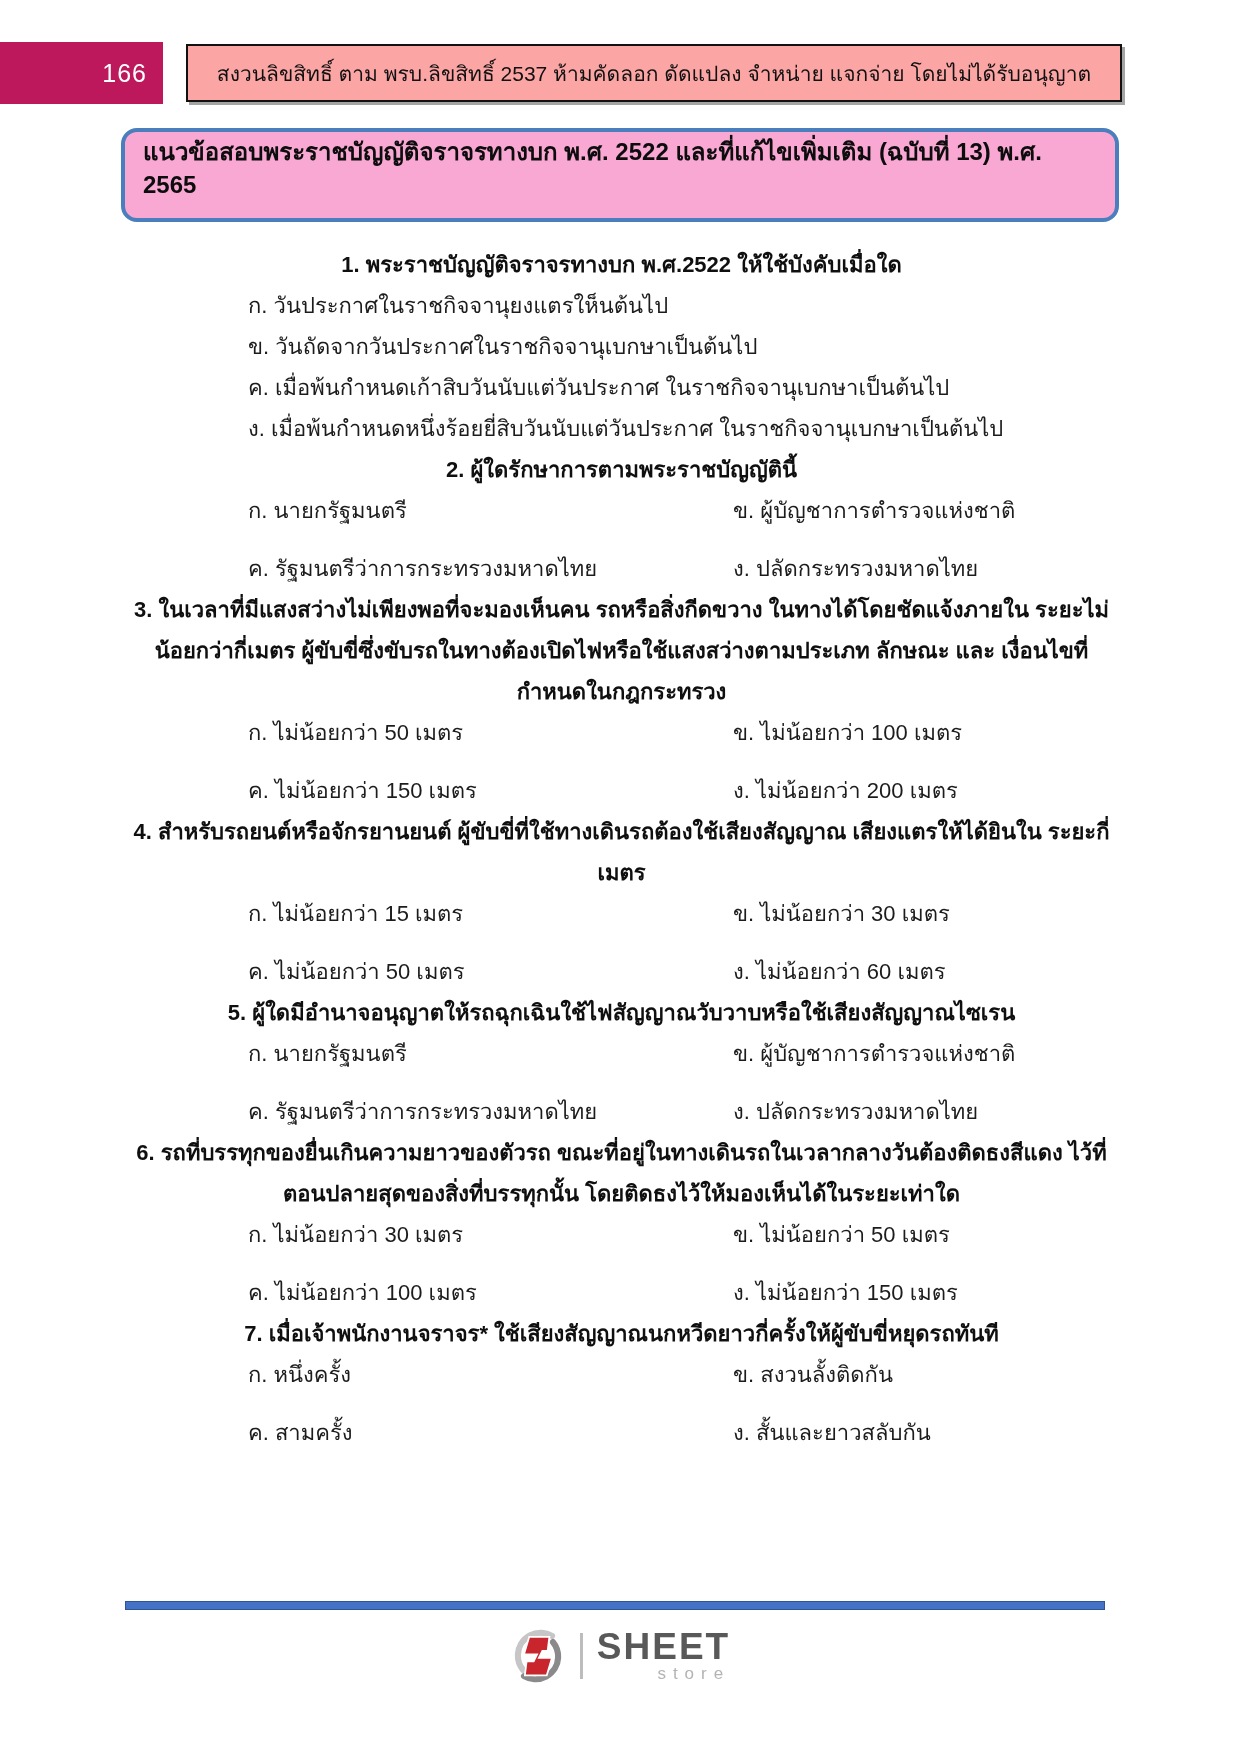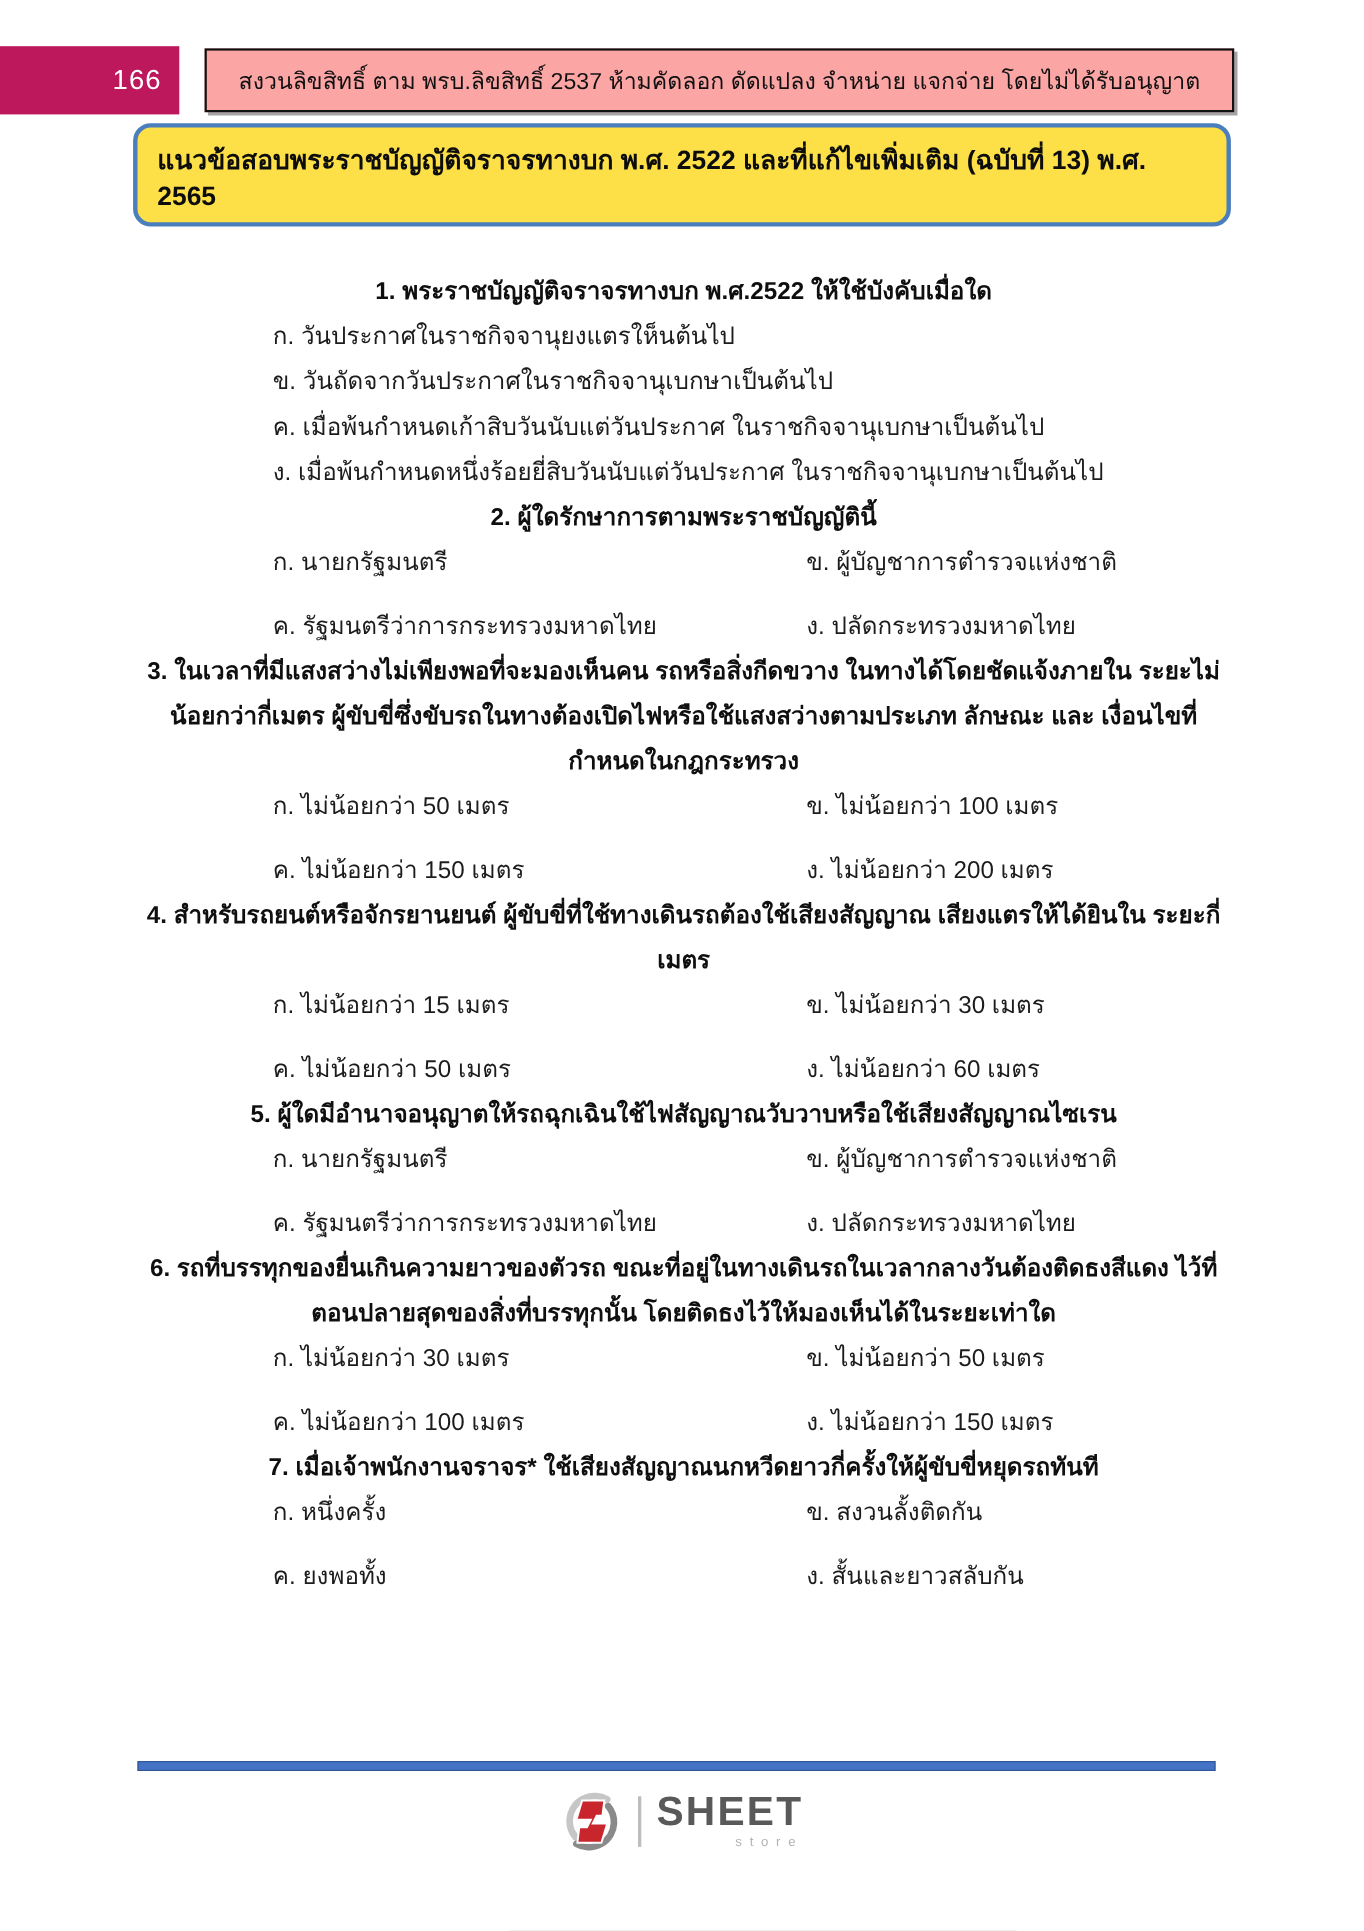--- a/index.html
+++ b/index.html
@@ -47,33 +47,33 @@
     display: flex;
     align-items: center;
     justify-content: center;
     font-size: 21px;
     color: #111111;
   }
 
   
   .title-box {
     position: absolute;
-    top: 112px;
+    top: 128px;
     left: 121px;
     width: 998px;
     height: 94px;
     border: 4px solid var(--title-border, #4a7ebc);
     border-radius: 16px;
     display: flex;
-    align-items: center;
+    align-items: flex-start;
     padding: 0 16px 0 18px;
     font-size: 24px;
     font-weight: 700;
     color: #0d0d0d;
-    background: #fde047;
+    background: #f9a8d4;
   }
 
   
   .content {
     position: absolute;
     top: 244px;
     left: 133px;
     width: 977px;
     font-size: 22px;
     line-height: 41px;
@@ -123,21 +123,21 @@
   }
   .brand-block { display: flex; flex-direction: column; }
   .brand-name {
     font-size: 37px;
     font-weight: 700;
     color: var(--brand-gray, #595959);
     letter-spacing: 2px;
     line-height: 36px;
   }
   .brand-subtitle {
-    font-size: 12px;
+    font-size: 17px;
     color: var(--brand-sub-gray, #b3b3b3);
     letter-spacing: 7px;
     line-height: 18px;
     padding-left: 3px;
   }
 </style>
 </head>
 <body>
 
 <div class="page">
@@ -211,21 +211,21 @@
         <span class="opt">ค. ไม่น้อยกว่า 100 เมตร</span>
         <span class="opt">ง. ไม่น้อยกว่า 150 เมตร</span>
       </div>
     </section>
 
     <section>
       <p class="q-text">7. เมื่อเจ้าพนักงานจราจร* ใช้เสียงสัญญาณนกหวีดยาวกี่ครั้งให้ผู้ขับขี่หยุดรถทันที</p>
       <div class="options grid">
         <span class="opt">ก. หนึ่งครั้ง</span>
         <span class="opt">ข. สงวนลั้งติดกัน</span>
-        <span class="opt">ค. ยงพอทั้ง</span>
+        <span class="opt">ค. สามครั้ง</span>
         <span class="opt">ง. สั้นและยาวสลับกัน</span>
       </div>
     </section>
 
   </div>
 
   <div class="divider-bar"></div>
 
   <div class="footer-logo">
     <svg class="s-logo-icon" viewBox="0 0 64 64" aria-hidden="true">

